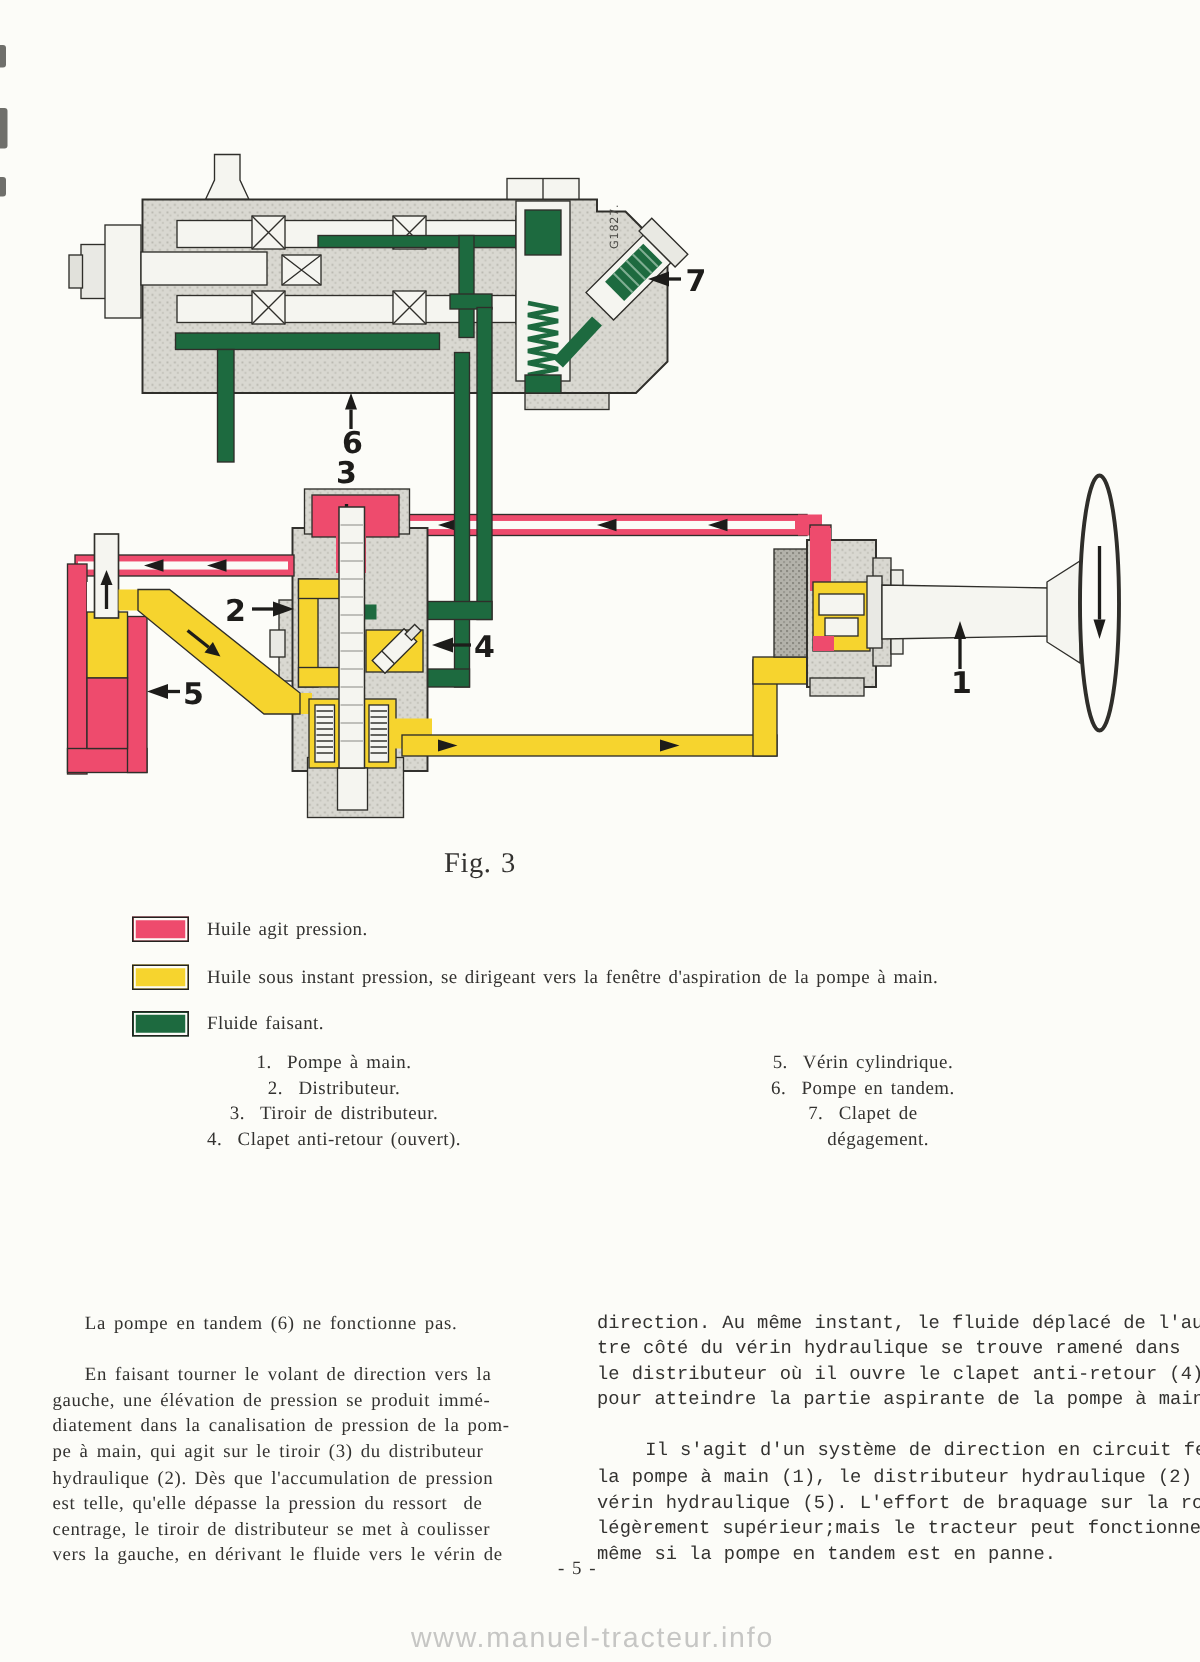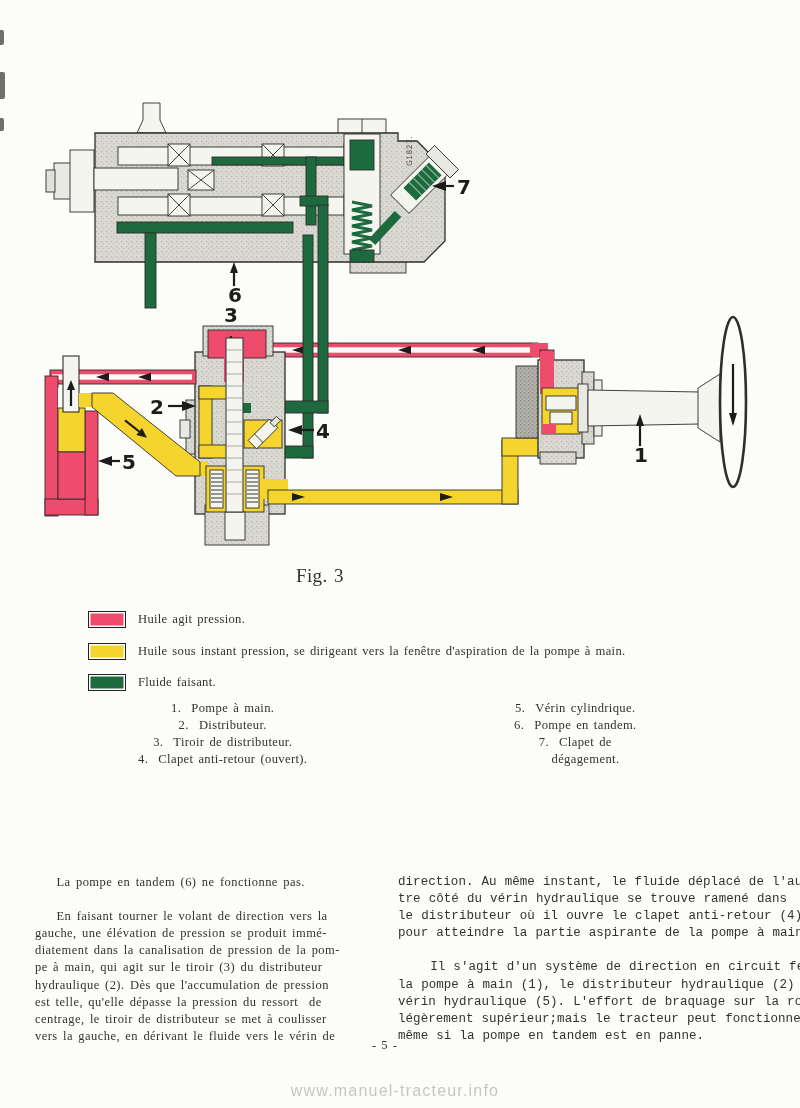--- a/index.html
+++ b/index.html
@@ -20,21 +20,21 @@
   .swatch{position:absolute;left:0;top:0;width:38px;height:17px;border:1.6px solid #23221f;box-sizing:border-box;box-shadow:inset 0 0 0 1.5px #fbfbf7;}
   .legend-label{position:absolute;left:50px;top:1px;font-size:12.6px;letter-spacing:.3px;word-spacing:1.4px;white-space:pre;}
   
   .parts{font-size:12.6px;letter-spacing:.35px;word-spacing:1.6px;line-height:17px;white-space:pre;text-align:center;}
   
   .bodycol{font-size:12.5px;line-height:17.1px;white-space:pre;}
   .col-left{letter-spacing:.45px;word-spacing:1.8px;}
   .col-right{letter-spacing:.05px;word-spacing:.5px;}
   .pagenum{left:340px;top:1038px;width:90px;text-align:center;font-size:12.6px;letter-spacing:1px;}
   .watermark{left:0;top:1082px;width:790px;text-align:center;
-    font-family:"Liberation Sans", sans-serif;font-size:16px;letter-spacing:1.2px;color:#c6c6c4;}
+    font-family:"Liberation Sans", sans-serif;font-size:19px;letter-spacing:1.2px;color:#c6c6c4;}
   
   .fP{fill:var(--c-pressure,#ee4b6d);}
   .fY{fill:var(--c-low,#f6d42e);}
   .fG{fill:var(--c-static,#1d6a3f);}
   .sG{stroke:var(--c-static,#1d6a3f);}
   .ol{stroke:#2f2e2a;stroke-width:.9;}
   .ol2{stroke:#2f2e2a;stroke-width:1.3;}
   .metal{fill:url(#hatch);}
   .metalD{fill:url(#hatchD);}
   .white{fill:#f5f5f0;}

